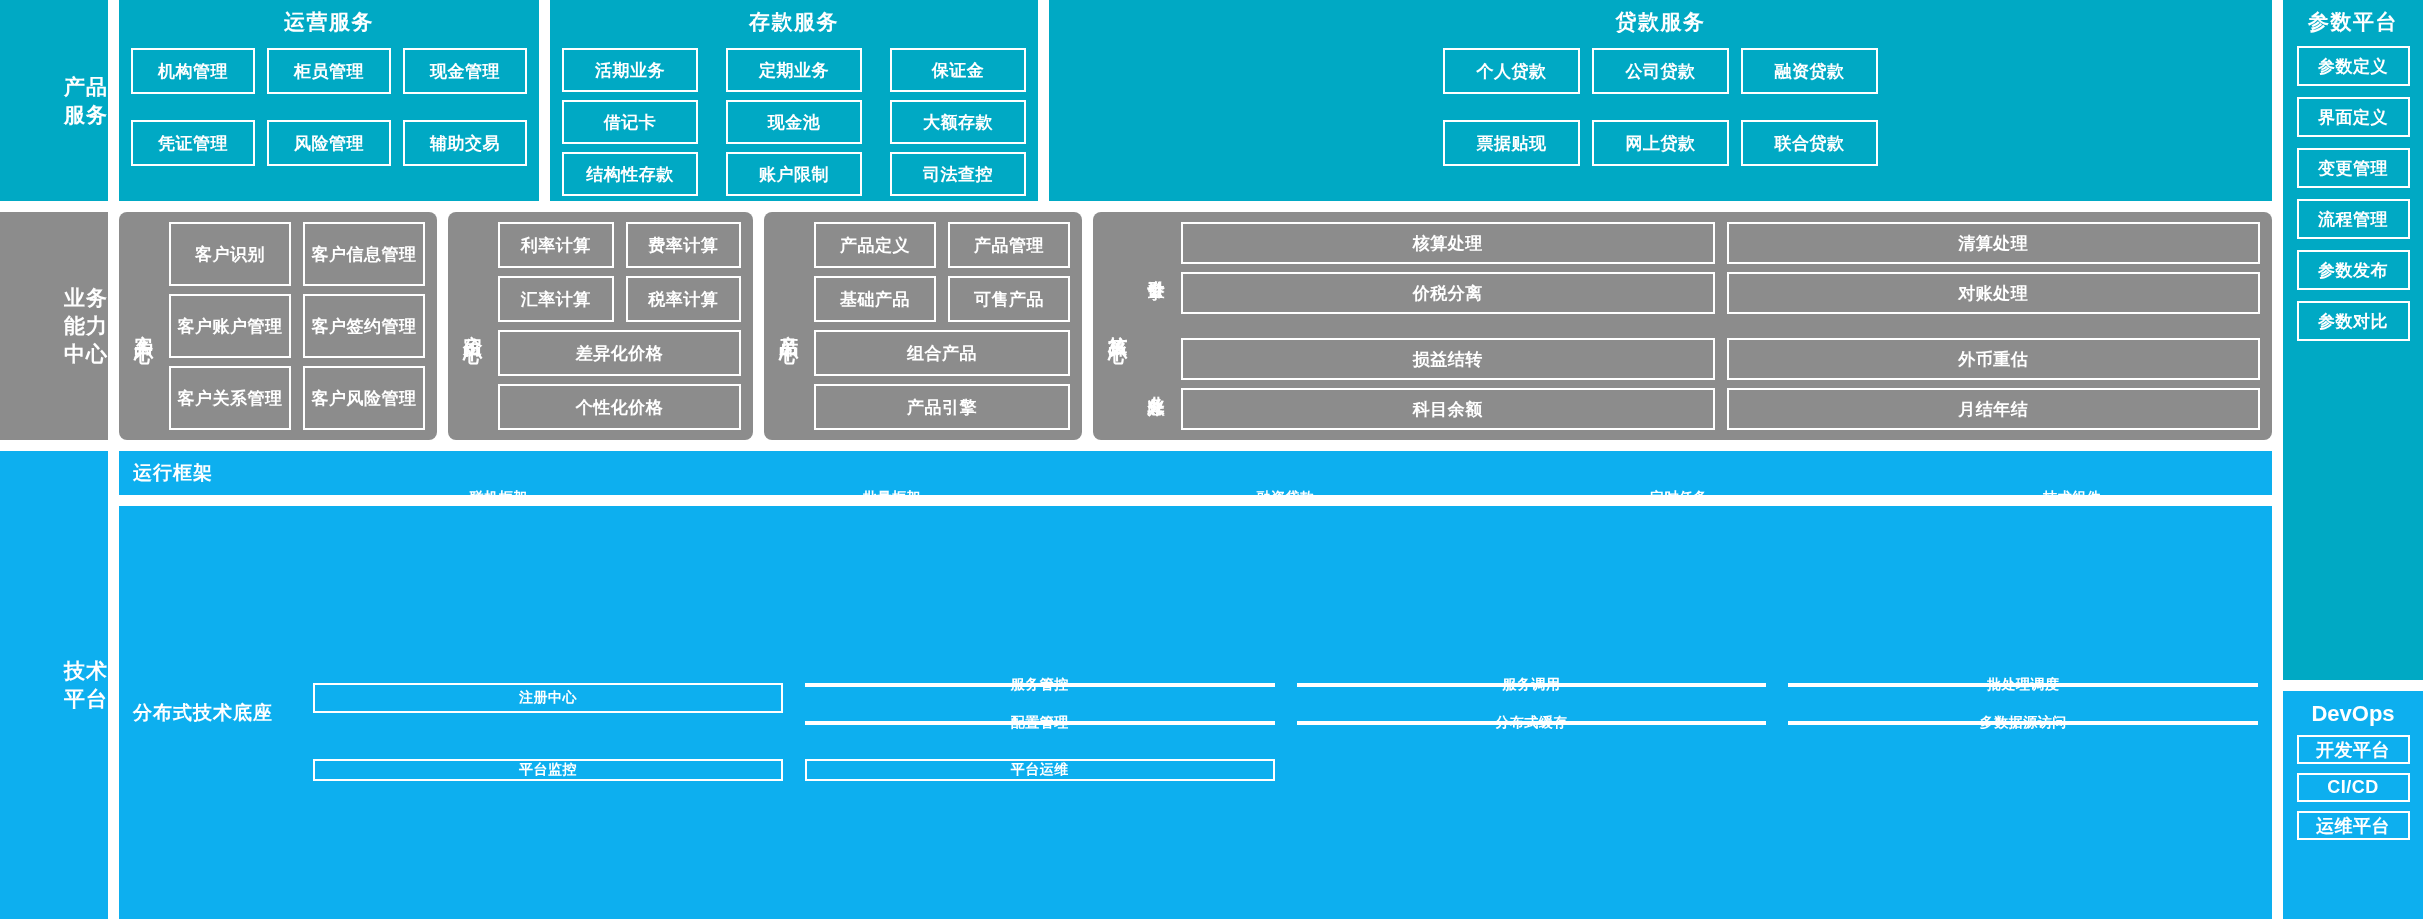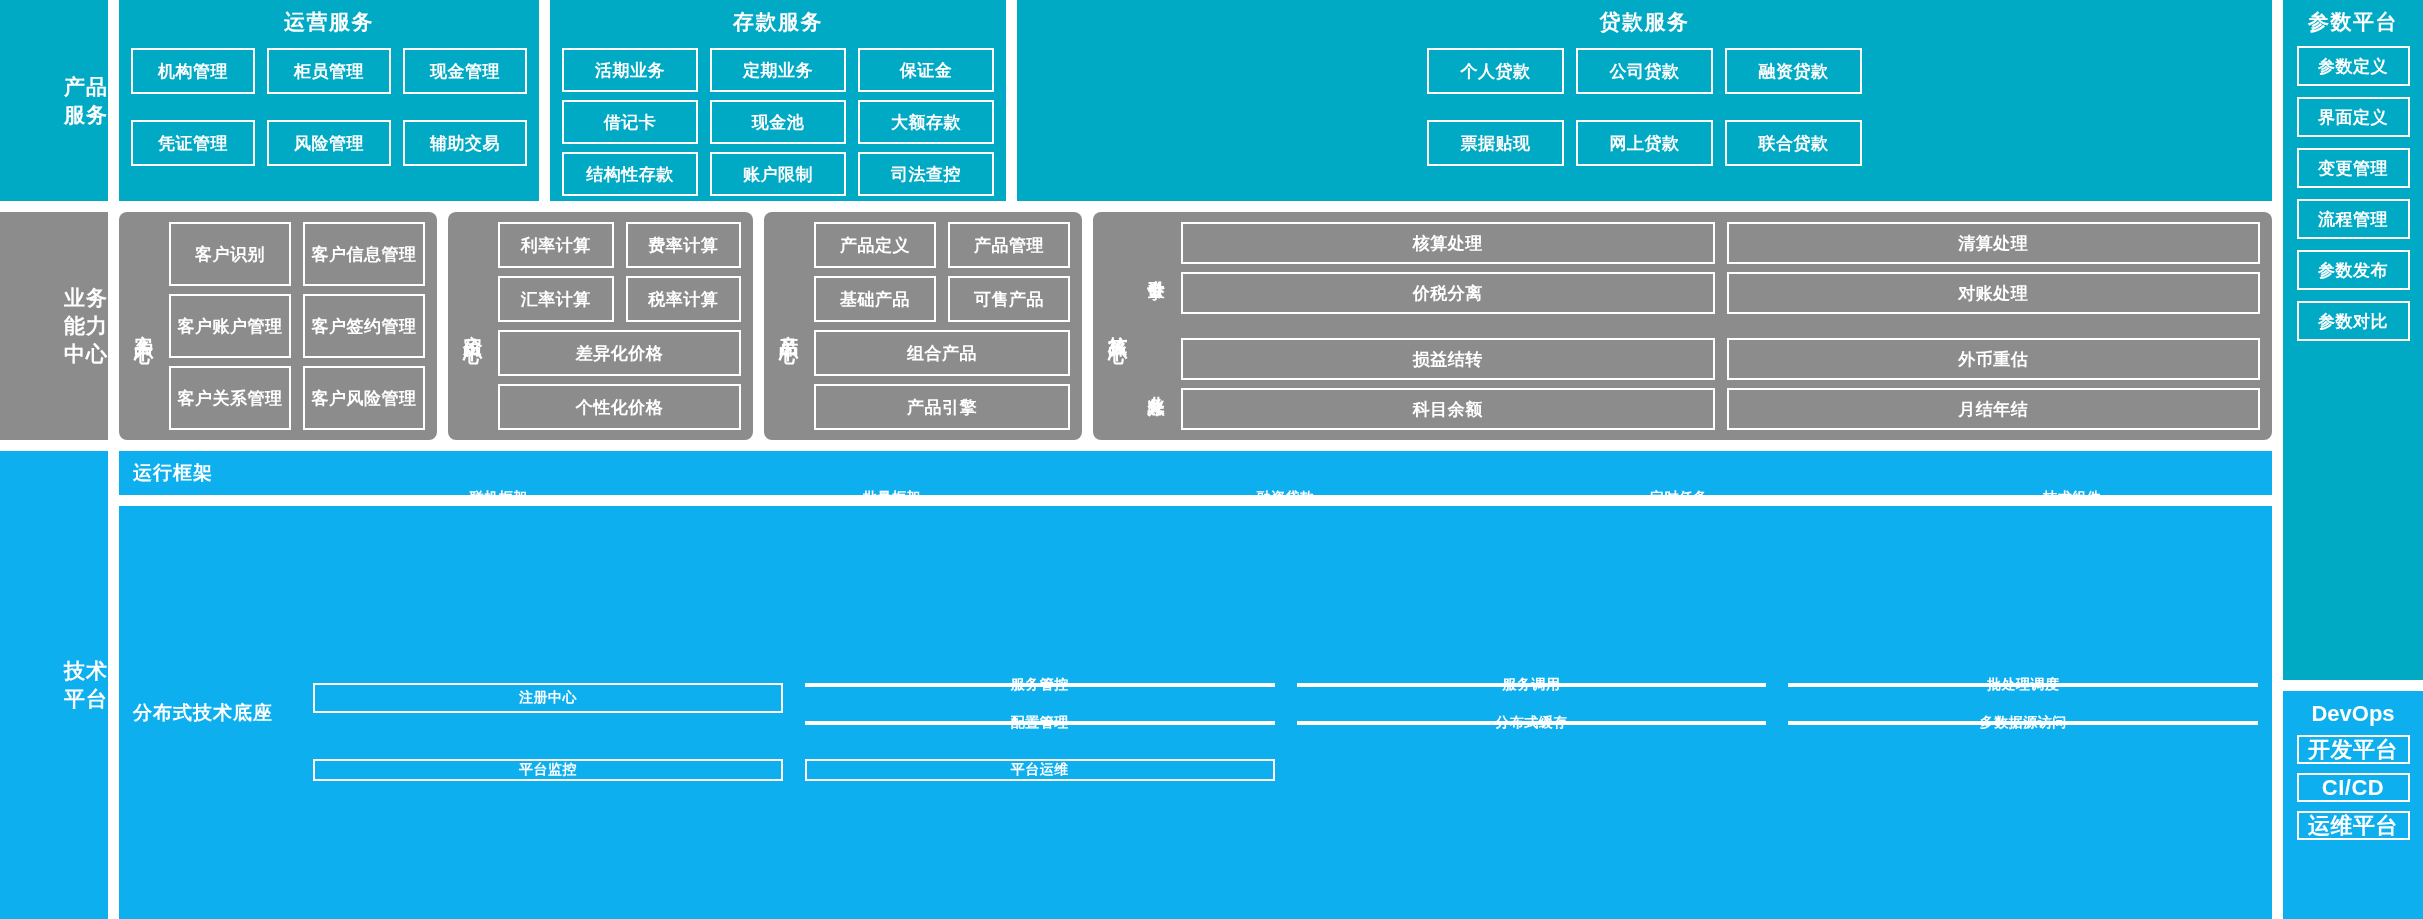--- a/index.html
+++ b/index.html
@@ -40,21 +40,21 @@
   .svcgrid{display:grid;gap:12px 22px;padding:0 12px 10px 12px;}
   .cell{
     border:2px solid #ffffff;
     display:flex;align-items:center;justify-content:center;
     font-size:17px;font-weight:bold;letter-spacing:.5px;
     box-sizing:border-box;
   }
   .g-ops{flex:0 0 420px;}
   .g-ops .svcgrid{grid-template-columns:repeat(3,124px);grid-auto-rows:46px;gap:26px 12px;}
   .g-dep{flex:0 0 433px;}
-  .g-dep .svcgrid{grid-template-columns:repeat(3,136px);grid-auto-rows:44px;gap:8px 12px;}
+  .g-dep .svcgrid{grid-template-columns:repeat(3,136px);grid-auto-rows:44px;gap:8px 28px;}
   .g-loan{flex:1 1 auto;}
   .g-loan .svcgrid{grid-template-columns:repeat(3,137px);grid-auto-rows:46px;gap:26px 12px;}
 
   
   .rail-title{font-size:21px;font-weight:bold;letter-spacing:1.5px;margin:8px 0 10px;}
   .rail .cell{width:113px;height:40px;font-size:17px;margin-bottom:11px;}
 
   
   .row2{height:228px;}
   .center{
@@ -89,21 +89,21 @@
   .techrow.r-base{flex:1 1 auto;}
   .techlabel{
     flex:0 0 180px;font-size:19px;font-weight:bold;letter-spacing:1px;
   }
   .techgrid{display:grid;flex:1 1 auto;gap:8px 22px;}
   .r-run .techgrid{grid-template-columns:repeat(5,1fr);grid-auto-rows:30px;}
   .r-base .techgrid{grid-template-columns:repeat(4,1fr);grid-template-rows:repeat(2,30px);}
   .r-base .techgrid .tall{grid-row:1 / span 2;}
   .techrow .cell{font-size:14px;margin-top:38px;}
   .devops .rail-title{font-size:22px;letter-spacing:0;margin:10px 0 8px;}
-  .devops .cell{width:113px;height:29px;margin-bottom:9px;font-size:22px;}
+  .devops .cell{width:113px;height:29px;margin-bottom:9px;font-size:18px;}
 </style>
 </head>
 <body>
 
 <div class="canvas">
 
   <div class="band row1" style="padding-right: 151px;">
 
     <div class="spine teal">
       <span style="white-space:pre-line">产品

